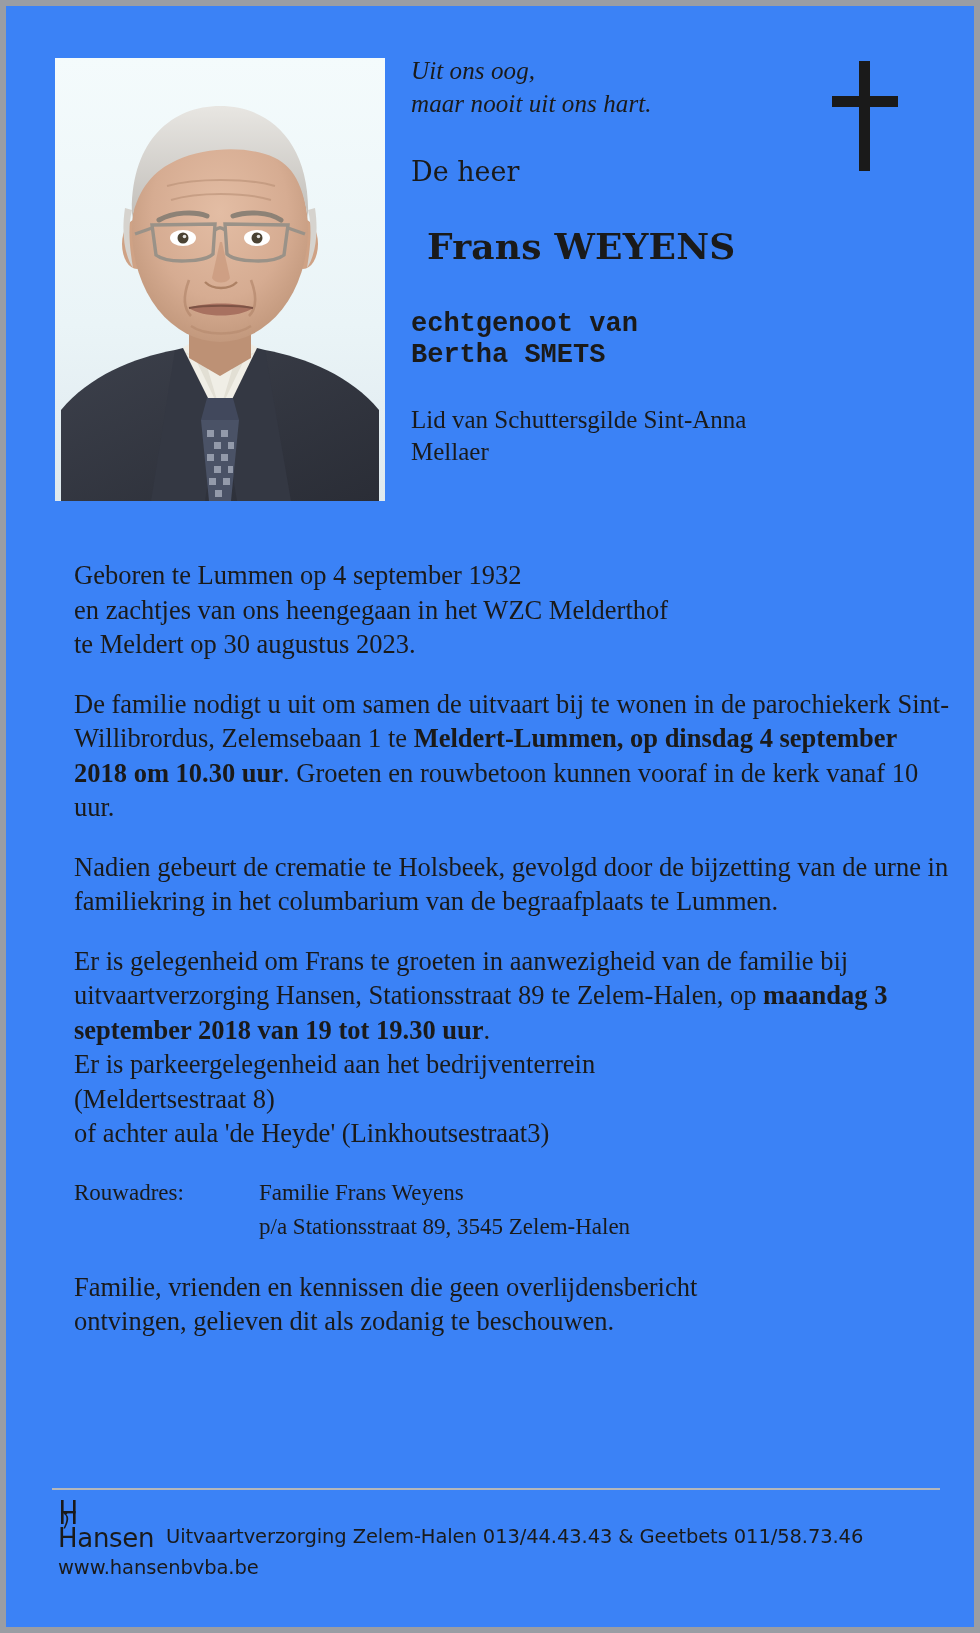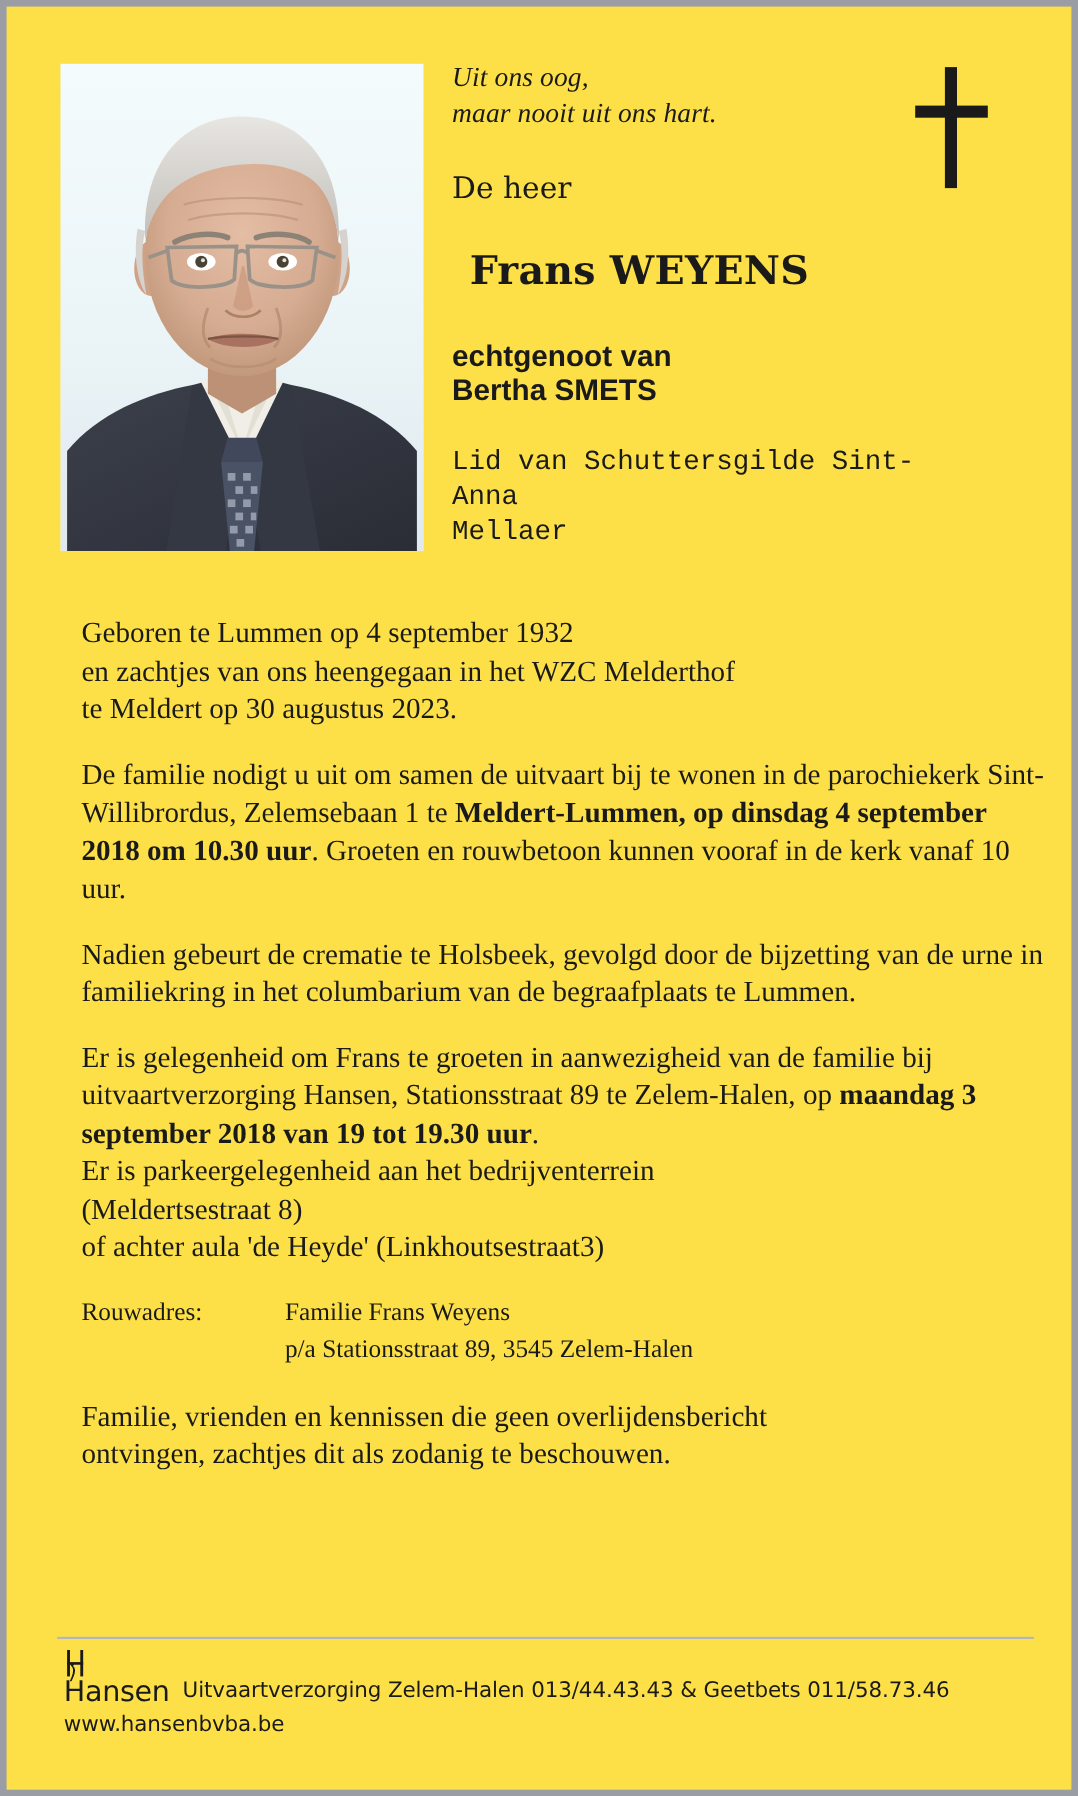--- a/index.html
+++ b/index.html
@@ -22,21 +22,21 @@
     width: 980px;
     height: 1633px;
     box-sizing: border-box;
     background: #9a9da3;
     padding: 6px;
   }
   .page-sheet {
     position: relative;
     width: 100%;
     height: 100%;
-    background: #fde047;
+    background: #3b82f6;
     box-sizing: border-box;
     overflow: hidden;
   }
 
   
   .top-area {
     position: absolute;
     left: 0; top: 0;
     width: 968px;
     height: 540px;
@@ -108,27 +108,27 @@
     font-weight: 700;
     margin: 33px 0 0 16px;
     letter-spacing: 0.2px;
     font-family: "DejaVu Serif", "Liberation Serif", serif;
   }
   .spouse-block {
     font-size: 27px;
     line-height: 31px;
     font-weight: 700;
     margin: 38px 0 0 0;
-    font-family: Liberation Sans, sans-serif;
+    font-family: Liberation Mono, monospace;
   }
   .membership {
     font-size: 25px;
     line-height: 32px;
     margin: 33px 0 0 0;
-    font-family: Liberation Mono, monospace;
+    font-family: Liberation Serif, serif;
   }
 
   
   .body-copy {
     position: absolute;
     left: 68px;
     top: 552px;
     width: 880px;
   }
   .body-copy p {
@@ -363,21 +363,21 @@
       <div class="mourning-address">
         <div class="ma-label">Rouwadres:</div>
         <div class="ma-lines">
           <div>Familie Frans Weyens</div>
           <div>p/a Stationsstraat 89, 3545 Zelem-Halen</div>
         </div>
       </div>
 
       <p>
         <span>Familie, vrienden en kennissen die geen overlijdensbericht</span><br>
-        <span>ontvingen, zachtjes dit als zodanig te beschouwen.</span>
+        <span>ontvingen, gelieven dit als zodanig te beschouwen.</span>
       </p>
     </div>
 
     <div class="footer-divider"></div>
 
     <div class="footer">
       <div class="footer-line1">
         <div class="brand-lockup">
           <div class="brand-mark">
             <svg viewBox="0 0 26 36" aria-hidden="true">

